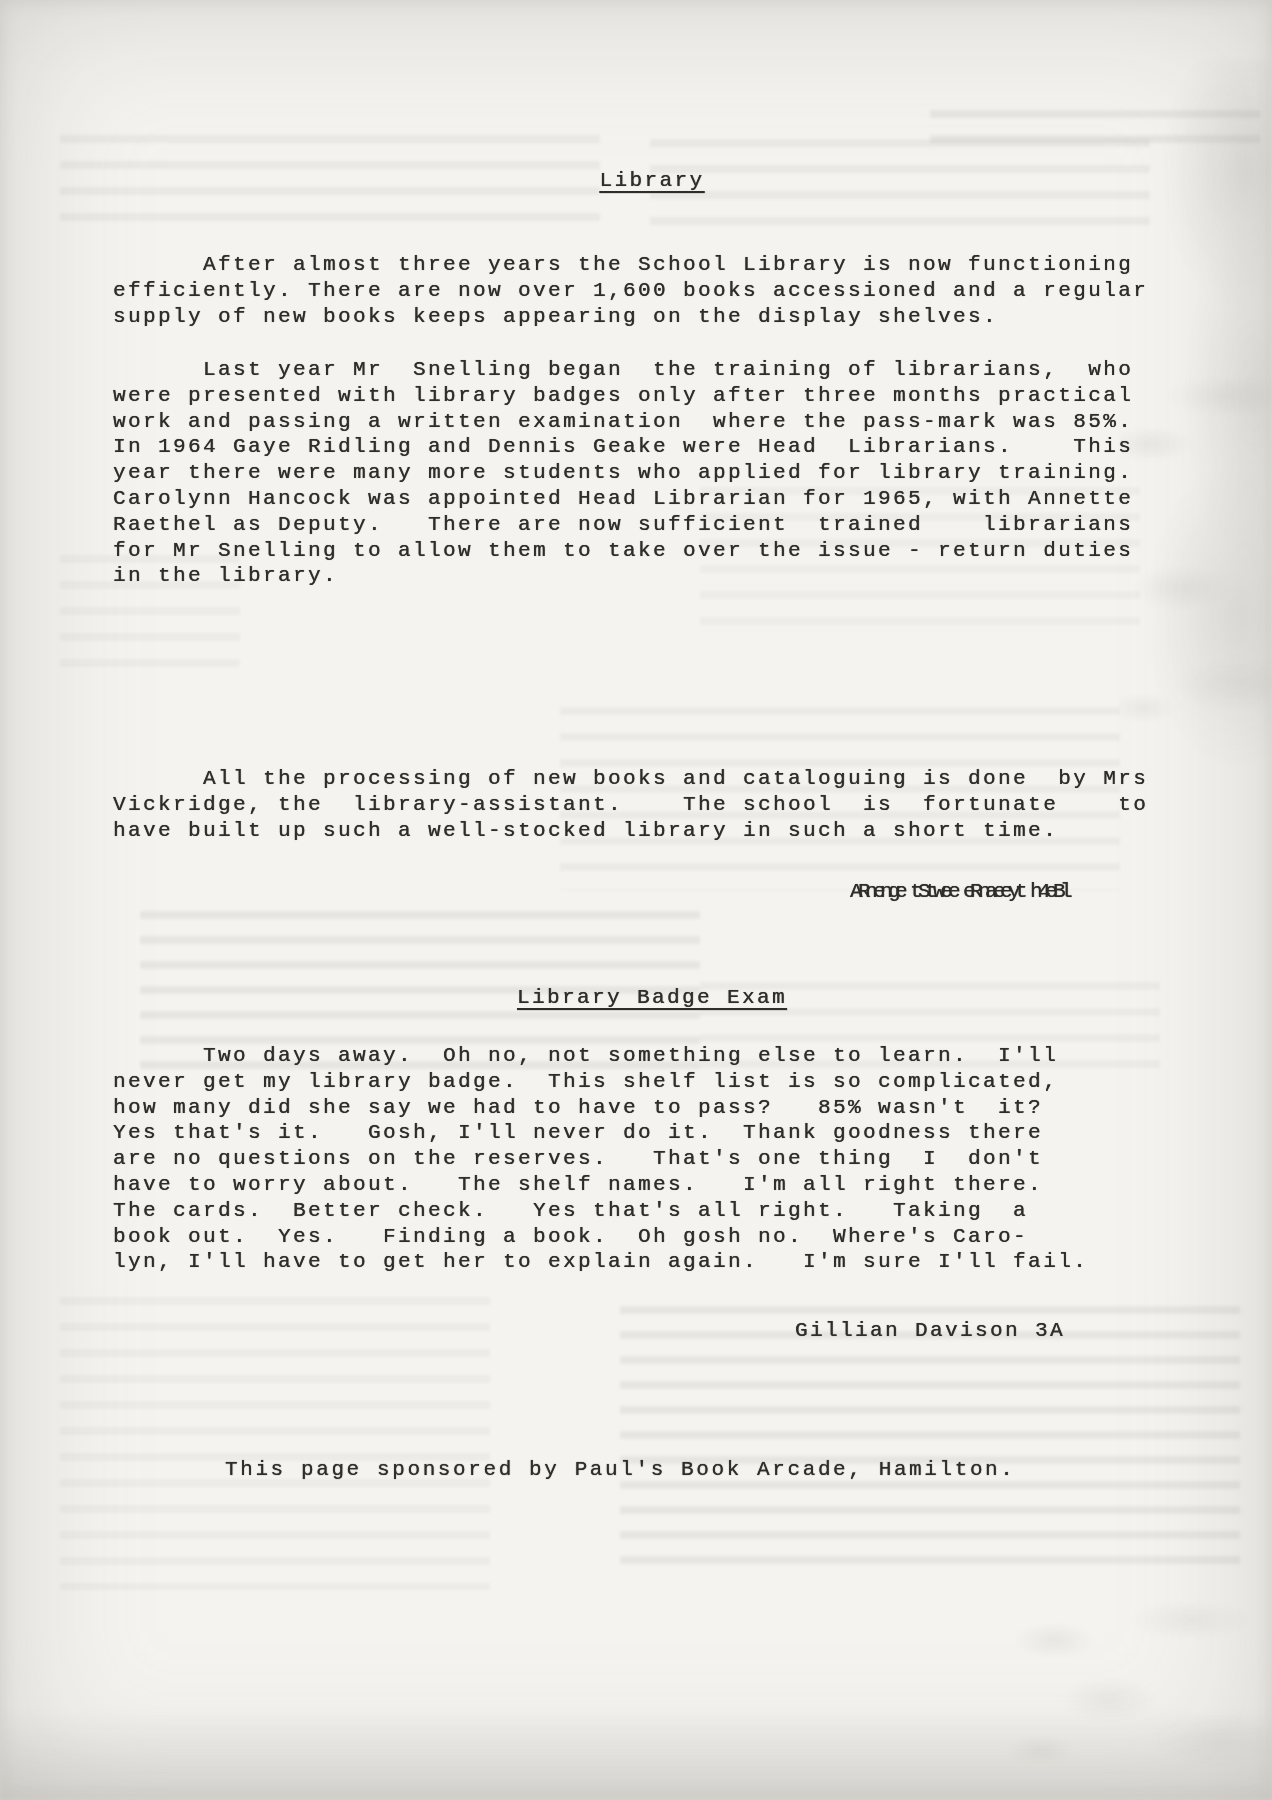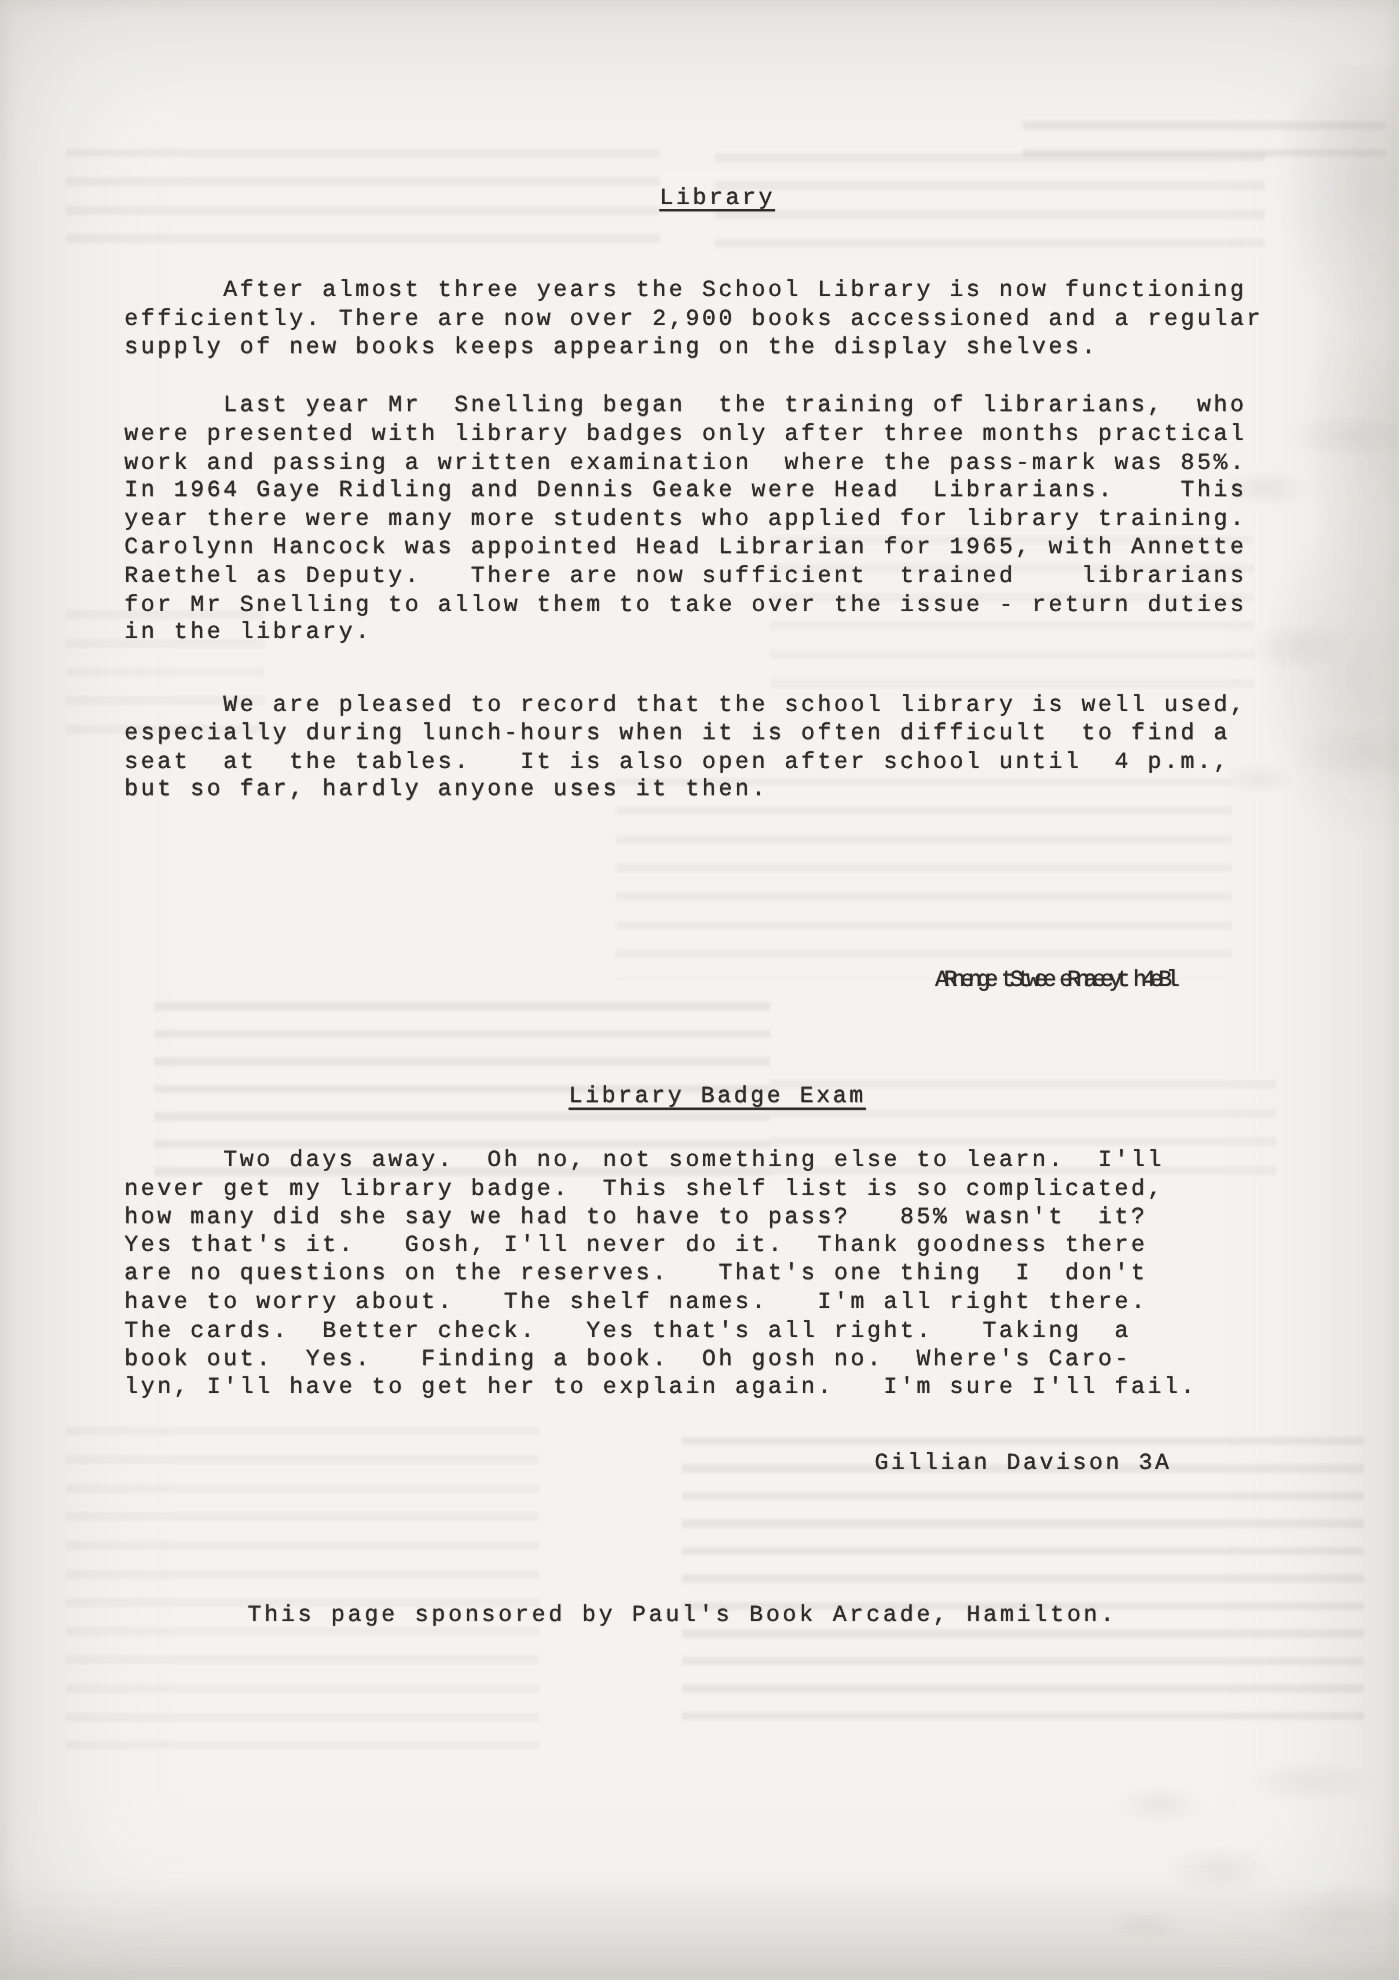--- a/index.html
+++ b/index.html
@@ -91,38 +91,37 @@
   <div class="ghost ghost-lines" style="top:975px;left:700px;width:460px;height:110px;opacity:.45;"></div>
   <div class="ghost ghost-lines" style="top:1290px;left:60px;width:430px;height:300px;opacity:.4;"></div>
   <div class="ghost ghost-lines dense" style="top:1300px;left:620px;width:620px;height:270px;"></div>
   <div class="ghost ghost-blotch" style="top:1580px;left:1000px;width:272px;height:200px;"></div>
   <div class="edge-band" style="top:60px;right:0;width:180px;height:740px;"></div>
   <div class="bottom-band" style="top:1710px;left:0;width:1272px;height:90px;"></div>
 
   <div class="tw heading" style="top:168px;left:652px;">Library</div>
 
   <div class="tw" style="top:252px;left:113px;">      After almost three years the School Library is now functioning
-efficiently. There are now over 2,900 books accessioned and a regular
+efficiently. There are now over 1,600 books accessioned and a regular
 supply of new books keeps appearing on the display shelves.</div>
 
   <div class="tw" style="top:357px;left:113px;">      Last year Mr  Snelling began  the training of librarians,  who
 were presented with library badges only after three months practical
 work and passing a written examination  where the pass-mark was 85%.
 In 1964 Gaye Ridling and Dennis Geake were Head  Librarians.    This
 year there were many more students who applied for library training.
 Carolynn Hancock was appointed Head Librarian for 1965, with Annette
 Raethel as Deputy.   There are now sufficient  trained    librarians
 for Mr Snelling to allow them to take over the issue - return duties
 in the library.</div>
 
-  <div class="tw" style="top:629px;left:113px;">      We are pleased to record that the school library is well used,
-especially during lunch-hours when it is often difficult  to find a
-seat  at  the tables.   It is also open after school until  4 p.m.,
-but so far, hardly anyone uses it then.</div>
 
+  <div class="tw" style="top:766px;left:113px;">      All the processing of new books and cataloguing is done  by Mrs
+Vickridge, the  library-assistant.    The school  is  fortunate    to
+have built up such a well-stocked library in such a short time.</div>
 
   <div class="tw" style="top:853px;left:850px;margin-top:26px;">Annette Raethel</div>
 
   <div class="tw" style="top:879px;left:858px;">Reg Sweeney 4B</div>
 
   <div class="tw heading" style="top:985px;left:652px;">Library Badge Exam</div>
 
   <div class="tw" style="top:1043px;left:113px;">      Two days away.  Oh no, not something else to learn.  I'll
 never get my library badge.  This shelf list is so complicated,
 how many did she say we had to have to pass?   85% wasn't  it?

